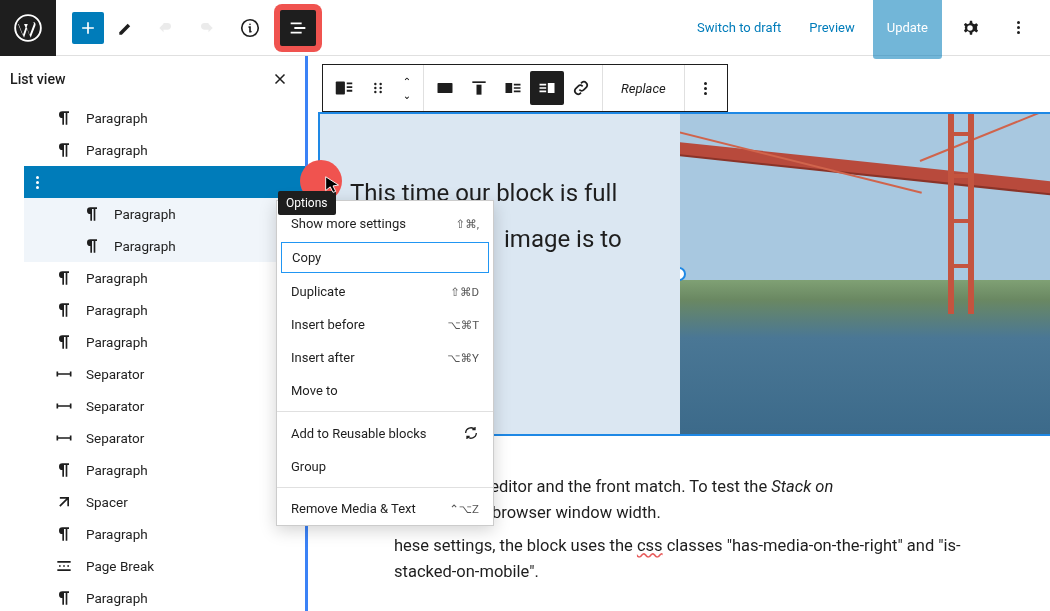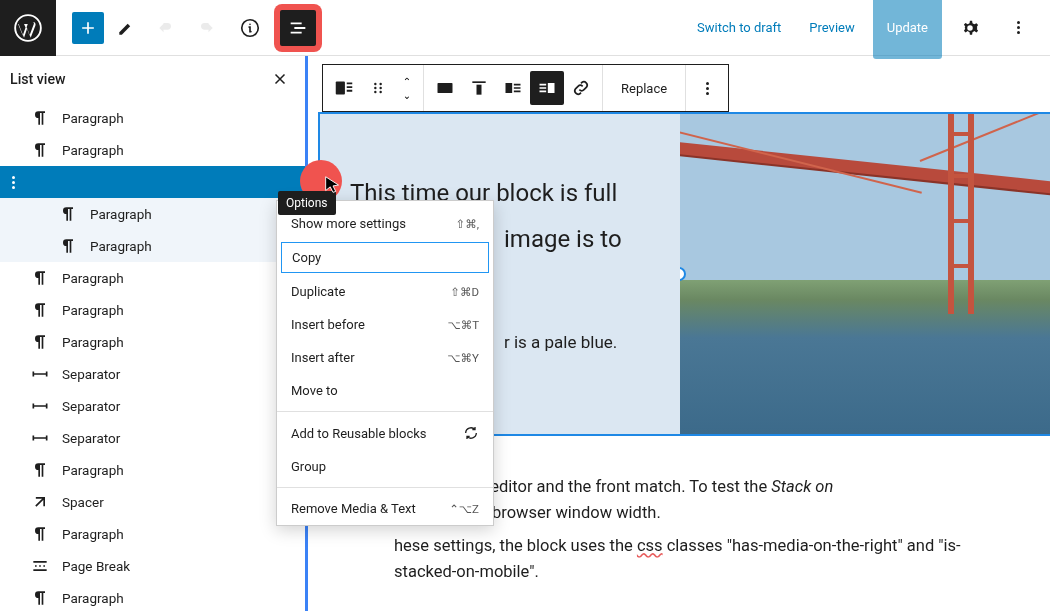--- a/index.html
+++ b/index.html
@@ -18,38 +18,38 @@
 .tb-disabled { color: #ccc; }
 .topbar-right { display: flex; align-items: center; gap: 8px; }
 .link-btn { color: #007cba; padding: 6px 10px; font-size: 13px; cursor: pointer; }
 .primary-btn { background: #007cba; color: #fff; padding: 24px 14px; font-size: 13px; border-radius: 3px; opacity: 0.55; cursor: pointer; }
 
 .main { display: flex; height: calc(611px - 56px); position: relative; }
 
 .sidebar { width: 308px; border-right: 3px solid #3b82f6; display: flex; flex-direction: column; }
 .sidebar-head { display: flex; align-items: center; justify-content: space-between; padding: 14px 16px 14px 10px; font-size: 14.2px; font-weight: 500; color: #1e1e1e; }
 .sidebar-close { cursor: pointer; color: #1e1e1e; }
-.list-items { flex: 1; overflow-y: auto; }
+.list-items { flex: 1; overflow-y: auto; padding-left: 24px; }
 .list-item { display: flex; align-items: center; height: 32px; font-size: 13.5px; color: #1e1e1e; padding-left: 56px; cursor: pointer; }
 .list-item.child { padding-left: 56px; background: #f0f5fa; }
 .list-item .blk-icon { width: 24px; display: flex; align-items: center; justify-content: center; margin-right: 10px; }
 .list-item.selected { background: #007cba; color: #fff; padding-left: 12px; justify-content: space-between; padding-right: 10px; }
 .list-item.selected .left { display: flex; align-items: center; }
 .list-item.selected .chev { width: 18px; transform: rotate(90deg); display:inline-block;}
 .list-item.top { padding-left: 28px; }
 .dots-v { display: flex; flex-direction: column; gap: 2px; }
 .dots-v span { width: 3px; height: 3px; background: #fff; border-radius: 50%; }
 
 .canvas { flex: 1; position: relative; padding-top: 0; overflow: hidden; }
 
 .block-toolbar { position: absolute; top: 8px; left: 14px; display: flex; height: 48px; background: #fff; border: 1px solid #1e1e1e; }
 .bt-group { display: flex; align-items: center; border-right: 1px solid #e0e0e0; padding: 0 4px; }
 .bt-btn { width: 34px; height: 34px; display: flex; align-items: center; justify-content: center; cursor: pointer; color: #1e1e1e; }
 .bt-btn.dark { background: #1e1e1e; color: #fff; border-radius: 2px; }
-.bt-btn.text { width: auto; padding: 0 14px; font-size: 13px; }
+.bt-btn.text { width: auto; padding: 0 14px; font-size: 13px; font-style: italic; }
 .bt-updown { display: flex; flex-direction: column; width: 24px; }
 .bt-updown span { height: 14px; display: flex; align-items: center; justify-content: center; font-size: 10px; }
 
 .hero { position: absolute; top: 56px; left: 10px; right: -2px; height: 324px; background: #dbe7f2; border: 2px solid #1e88e5; display: flex; }
 .hero-text { flex: 1; padding: 60px 20px 30px 30px; font-size: 24px; color: #1e1e1e; line-height: 1.6; }
 .hero-img { width: 370px; background: linear-gradient(to bottom, #a8c8e0 0%, #a8c8e0 52%, #7fa074 52%, #6a8862 58%, #4a7795 70%, #3c6a8a 100%); position: relative; overflow: hidden; }
 .bridge-deck { position: absolute; top: 22px; left: -60px; right: -10px; height: 12px; background: #b84a3c; transform: rotate(6deg); transform-origin: left; box-shadow: 0 2px 0 #8a3328;}
 .bridge-tower { position: absolute; top: 0; right: 72px; width: 34px; height: 200px; }
 .tw-leg { position: absolute; width: 6px; background: #c4543f; }
 .tw-leg.l { left: 4px; top: 0; height: 200px; }
@@ -283,21 +283,20 @@
         </div>
       </div>
   </div>
 
   <div class="canvas">
 
     <div class="hero">
       <div class="hero-text">
         <div>This time our block is full</div>
         <div style="margin-top:8px;margin-left:154px;">image is to</div>
-        <div style="margin-top:70px;margin-left:154px;font-size:17px;">r is a pale blue.</div>
       </div>
       <div class="hero-img">
         <div class="handle"></div>
         <div class="bridge-deck"></div>
         <div class="cable" style="top:10px;left:-30px;width:280px;transform:rotate(14deg);transform-origin:left;"></div>
         <div class="cable" style="top:46px;left:240px;width:160px;transform:rotate(-22deg);transform-origin:left;"></div>
         <div class="bridge-tower">
           <div class="tw-leg l"></div>
             <div class="tw-leg r"></div>
           <div class="tw-x" style="top:18px"></div>

